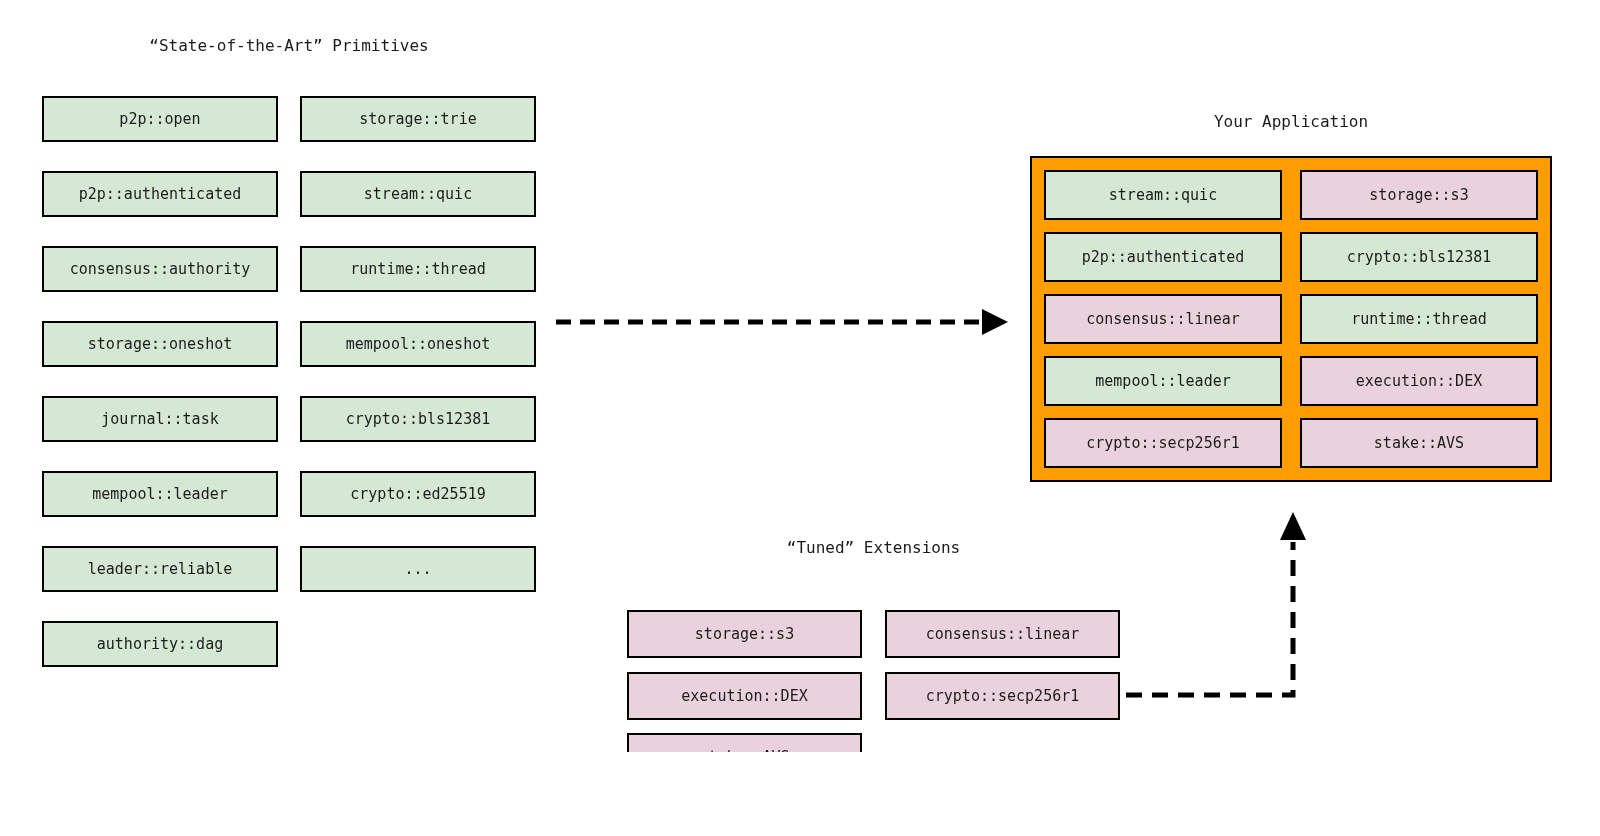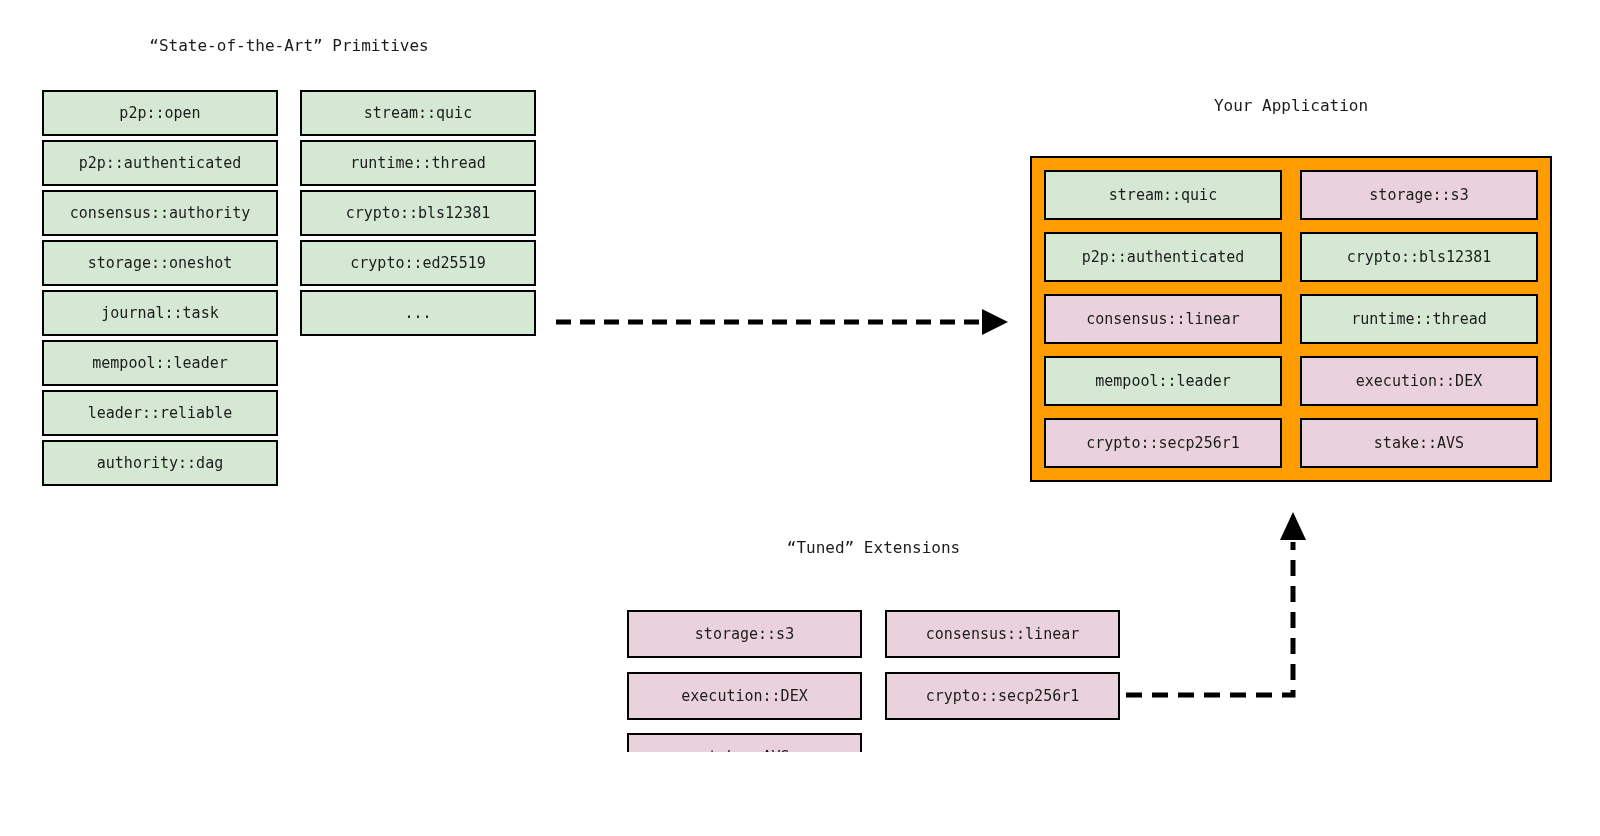--- a/index.html
+++ b/index.html
@@ -31,26 +31,26 @@
     display:flex;
     align-items:center;
     justify-content:center;
     font-size:15px;
     white-space:nowrap;
   }
   .green{background:var(--green);}
   .pink{background:var(--pink);}
 
   .primitives-grid{
-    position:absolute;left:42px;top:90px;
+    position:absolute;left:42px;top:96px;
     display:grid;
     grid-auto-flow:column;
     grid-template-rows:repeat(8,46px);
     grid-template-columns:236px 236px;
-    gap:4px 22px;
+    gap:29px 22px;
   }
   .extensions-grid{
     position:absolute;left:627px;top:610px;
     display:grid;
     grid-auto-flow:column;
     grid-template-rows:repeat(3,48px);
     grid-template-columns:235px 235px;
     gap:13.5px 23px;
   }
   .app-frame{
@@ -81,28 +81,30 @@
 
   <div class="primitives-grid">
     <div class="box green">p2p::open</div>
     <div class="box green">p2p::authenticated</div>
     <div class="box green">consensus::authority</div>
     <div class="box green">storage::oneshot</div>
     <div class="box green">journal::task</div>
     <div class="box green">mempool::leader</div>
     <div class="box green">leader::reliable</div>
     <div class="box green">authority::dag</div>
+    <div class="box green">storage::trie</div>
     <div class="box green">stream::quic</div>
     <div class="box green">runtime::thread</div>
+    <div class="box green">mempool::oneshot</div>
     <div class="box green">crypto::bls12381</div>
     <div class="box green">crypto::ed25519</div>
     <div class="box green">...</div>
   </div>
 
-  <div class="section-title" style="left:1030px;top:96px;width:522px;">Your Application</div>
+  <div class="section-title" style="left:1030px;top:112px;width:522px;">Your Application</div>
 
   <div class="app-frame">
     <div class="box" data-variant="green">stream::quic</div>
     <div class="box" data-variant="pink">storage::s3</div>
     <div class="box" data-variant="green">p2p::authenticated</div>
     <div class="box" data-variant="green">crypto::bls12381</div>
     <div class="box" data-variant="pink">consensus::linear</div>
     <div class="box" data-variant="green">runtime::thread</div>
     <div class="box" data-variant="green">mempool::leader</div>
     <div class="box" data-variant="pink">execution::DEX</div>

